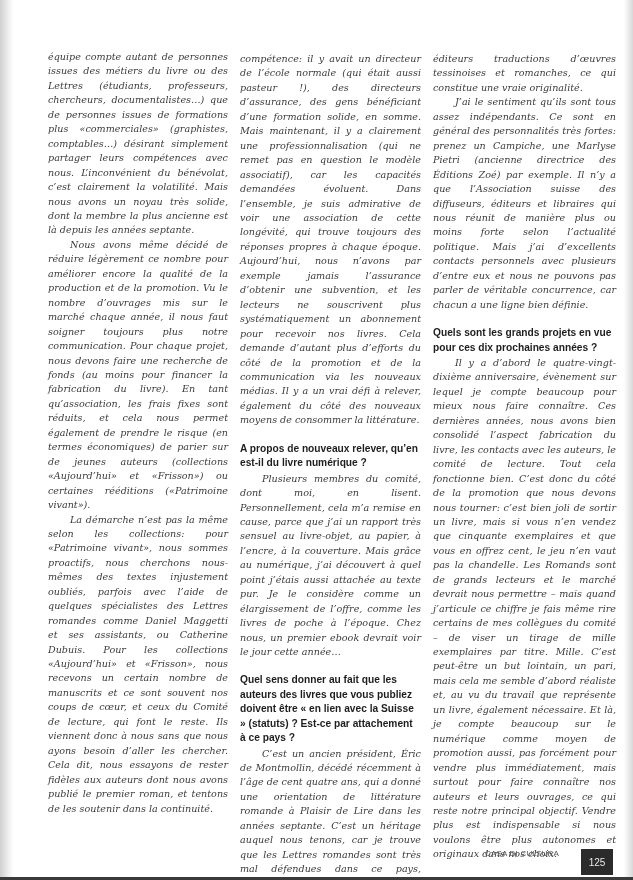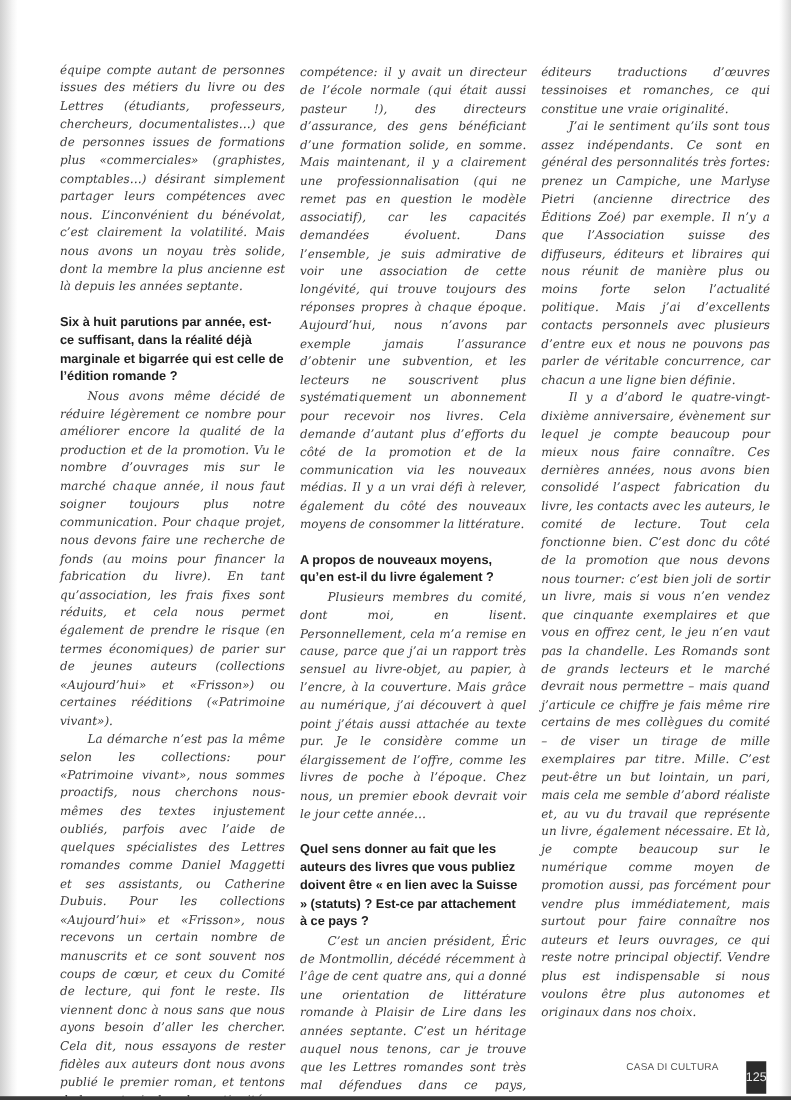--- a/index.html
+++ b/index.html
@@ -36,50 +36,50 @@
   }
   .footer {
     position:absolute; right:20px; bottom:5px; height:26px;
     display:flex; align-items:flex-start;
   }
   .footer .label {
     font-family:"Liberation Sans", sans-serif; font-size:8px;
     color:#555; letter-spacing:0.2px; margin-right:22px;
   }
   .footer .pgnum {
-    background:#2b2b2b; color:#e8e8e8; height:26px; width:16px;
+    background:#2b2b2b; color:#e8e8e8; height:26px; width:32px;
     display:flex; align-items:center; justify-content:center;
     font-family:"Liberation Sans", sans-serif; font-size:10px;
   }
 </style>
 </head>
 <body>
 
 <div class="shade-left"></div>
 <div class="shade-right"></div>
 
 <div class="col col1">
   <p>équipe compte autant de personnes issues des métiers du livre ou des Lettres (étudiants, professeurs, chercheurs, documentalistes…) que de personnes issues de formations plus «commerciales» (graphistes, comptables…) désirant simplement partager leurs compétences avec nous. L’inconvénient du bénévolat, c’est clairement la volatilité. Mais nous avons un noyau très solide, dont la membre la plus ancienne est là depuis les années septante.</p>
-  <h3>Six à huit parutions par année, est-ce suffisant, dans la réalité déjà marginale et bigarrée qui est celle de l’édition romande ?</h3>
   <p class="indent">Nous avons même décidé de réduire légèrement ce nombre pour améliorer encore la qualité de la production et de la promotion. Vu le nombre d’ouvrages mis sur le marché chaque année, il nous faut soigner toujours plus notre communication. Pour chaque projet, nous devons faire une recherche de fonds (au moins pour financer la fabrication du livre). En tant qu’association, les frais fixes sont réduits, et cela nous permet également de prendre le risque (en termes économiques) de parier sur de jeunes auteurs (collections «Aujourd’hui» et «Frisson») ou certaines rééditions («Patrimoine vivant»).</p>
   <p class="indent">La démarche n’est pas la même selon les collections: pour «Patrimoine vivant», nous sommes proactifs, nous cherchons nous-mêmes des textes injustement oubliés, parfois avec l’aide de quelques spécialistes des Lettres romandes comme Daniel Maggetti et ses assistants, ou Catherine Dubuis. Pour les collections «Aujourd’hui» et «Frisson», nous recevons un certain nombre de manuscrits et ce sont souvent nos coups de cœur, et ceux du Comité de lecture, qui font le reste. Ils viennent donc à nous sans que nous ayons besoin d’aller les chercher. Cela dit, nous essayons de rester fidèles aux auteurs dont nous avons publié le premier roman, et tentons de les soutenir dans la continuité.</p>
 
 </div>
 
 <div class="col col2">
   <p>compétence: il y avait un directeur de l’école normale (qui était aussi pasteur !), des directeurs d’assurance, des gens bénéficiant d’une formation solide, en somme. Mais maintenant, il y a clairement une professionnalisation (qui ne remet pas en question le modèle associatif), car les capacités demandées évoluent. Dans l’ensemble, je suis admirative de voir une association de cette longévité, qui trouve toujours des réponses propres à chaque époque. Aujourd’hui, nous n’avons par exemple jamais l’assurance d’obtenir une subvention, et les lecteurs ne souscrivent plus systématiquement un abonnement pour recevoir nos livres. Cela demande d’autant plus d’efforts du côté de la promotion et de la communication via les nouveaux médias. Il y a un vrai défi à relever, également du côté des nouveaux moyens de consommer la littérature.</p>
-  <h3>A propos de nouveaux moyens, qu’en est-il du livre également ?</h3>
+  <h3>A propos de nouveaux relever, qu’en est-il du livre numérique ?</h3>
   <p class="indent">Plusieurs membres du comité, dont moi, en lisent. Personnellement, cela m’a remise en cause, parce que j’ai un rapport très sensuel au livre-objet, au papier, à l’encre, à la couverture. Mais grâce au numérique, j’ai découvert à quel point j’étais aussi attachée au texte pur. Je le considère comme un élargissement de l’offre, comme les livres de poche à l’époque. Chez nous, un premier ebook devrait voir le jour cette année…</p>
   <h3>Quel sens donner au fait que les auteurs des livres que vous publiez doivent être « en lien avec la Suisse » (statuts) ? Est-ce par attachement à ce pays ?</h3>
   <p class="indent">C’est un ancien président, Éric de Montmollin, décédé récemment à l’âge de cent quatre ans, qui a donné une orientation de littérature romande à Plaisir de Lire dans les années septante. C’est un héritage auquel nous tenons, car je trouve que les Lettres romandes sont très mal défendues dans ce pays, notamment dans la presse, où elles occupent une place scandaleusement marginale. C’est dommage, d’autant plus que les lecteurs – je le vois à la bibliothèque – aiment bien les textes issus du pays où ils vivent. Et puis, les institutions qui nous financent ne le feraient pas si ce n’était pas de la littérature d’ici. C’est vrai qu’après le Salon du livre de Paris, nous avons dû refuser plusieurs manuscrits qui ne répondaient pas à ce critère. Mais les auteurs suisses offrent tout autant de richesse. Nous avons par exemple publié fin 2011 nos</p>
 </div>
 
 <div class="col col3">
   <p>éditeurs traductions d’œuvres tessinoises et romanches, ce qui constitue une vraie originalité.</p>
   <p class="indent">J’ai le sentiment qu’ils sont tous assez indépendants. Ce sont en général des personnalités très fortes: prenez un Campiche, une Marlyse Pietri (ancienne directrice des Éditions Zoé) par exemple. Il n’y a que l’Association suisse des diffuseurs, éditeurs et libraires qui nous réunit de manière plus ou moins forte selon l’actualité politique. Mais j’ai d’excellents contacts personnels avec plusieurs d’entre eux et nous ne pouvons pas parler de véritable concurrence, car chacun a une ligne bien définie.</p>
+  <h3>Quels sont les grands projets en vue pour ces dix prochaines années ?</h3>
   <p class="indent"><span>Il y a d’abord le quatre-vingt-dixième anniversaire, évènement sur lequel je compte beaucoup pour mieux nous faire connaître. Ces dernières années, nous avons bien consolidé l’aspect fabrication du livre, les contacts avec les auteurs, le comité de lecture. Tout cela fonctionne bien. C’est donc du côté de la promotion que nous devons nous tourner: c’est bien joli de sortir un livre, mais si vous n’en vendez que cinquante exemplaires et que vous en offrez cent, le jeu n’en vaut pas la chandelle. Les Romands sont de grands lecteurs et le marché devrait nous permettre – mais quand j’articule ce chiffre je fais même rire certains de mes collègues du comité – de viser un tirage de mille exemplaires par titre. Mille. C’est peut-être un but lointain, un pari, mais cela me semble d’abord réaliste et, au vu du travail que représente un livre, également nécessaire. Et là, je compte beaucoup sur le numérique comme moyen de promotion aussi, pas forcément pour vendre plus immédiatement, mais surtout pour faire connaître nos auteurs et leurs ouvrages, ce qui reste notre principal objectif. Vendre plus est indispensable si nous voulons être plus autonomes et originaux dans nos choix.</span></p>
 </div>
 
 <div class="footer">
   <span class="label">CASA DI CULTURA</span>
   <span class="pgnum">125</span>
 </div>
 
 <div class="bottom-rule"></div>
 

